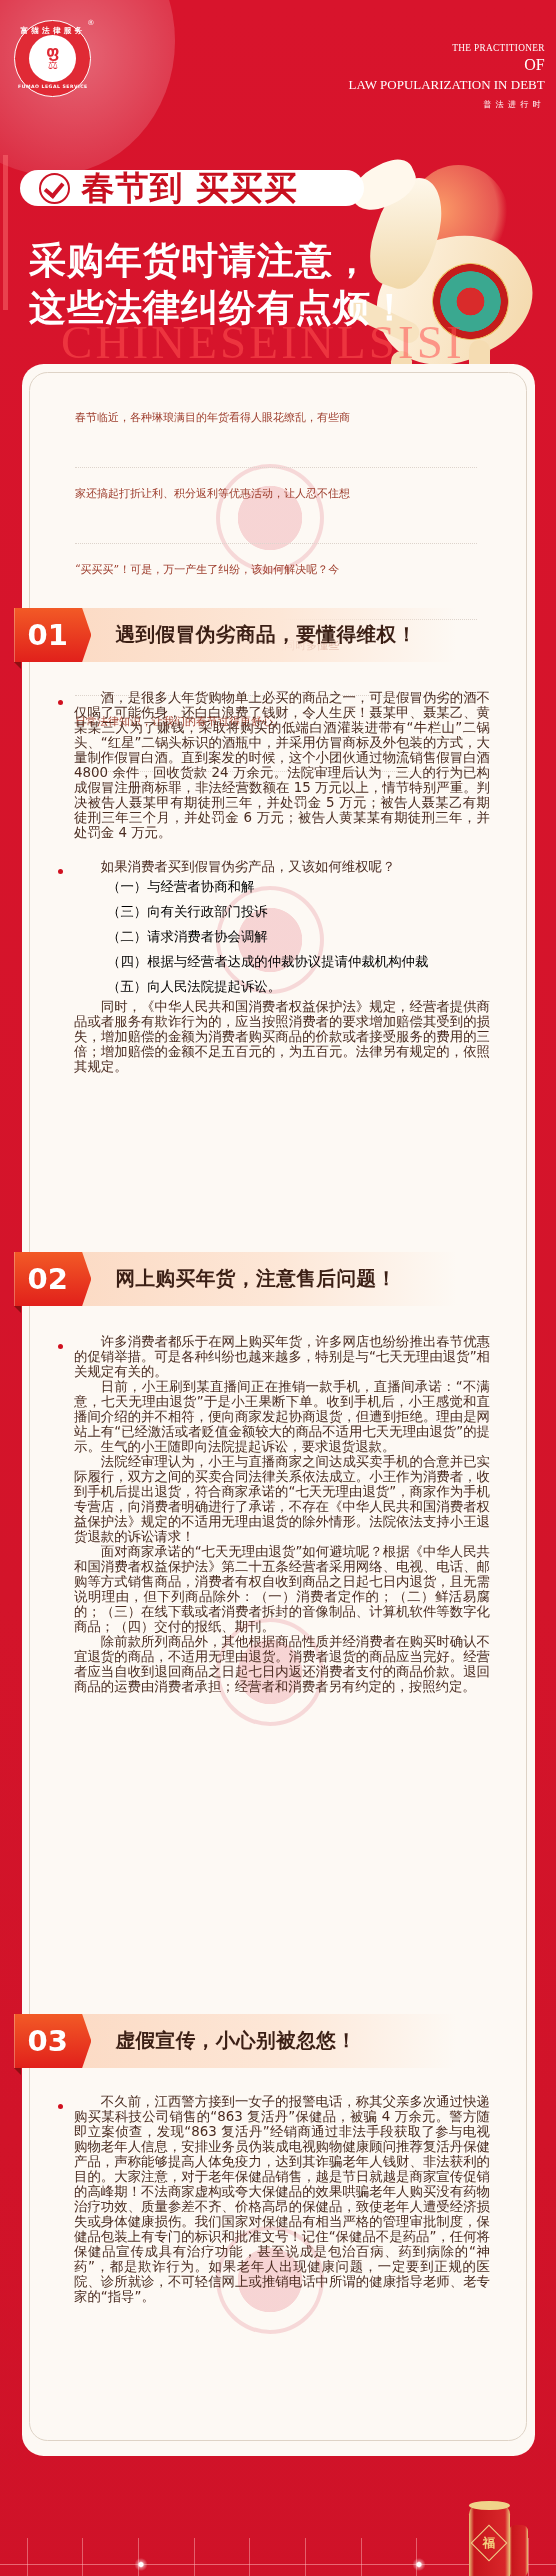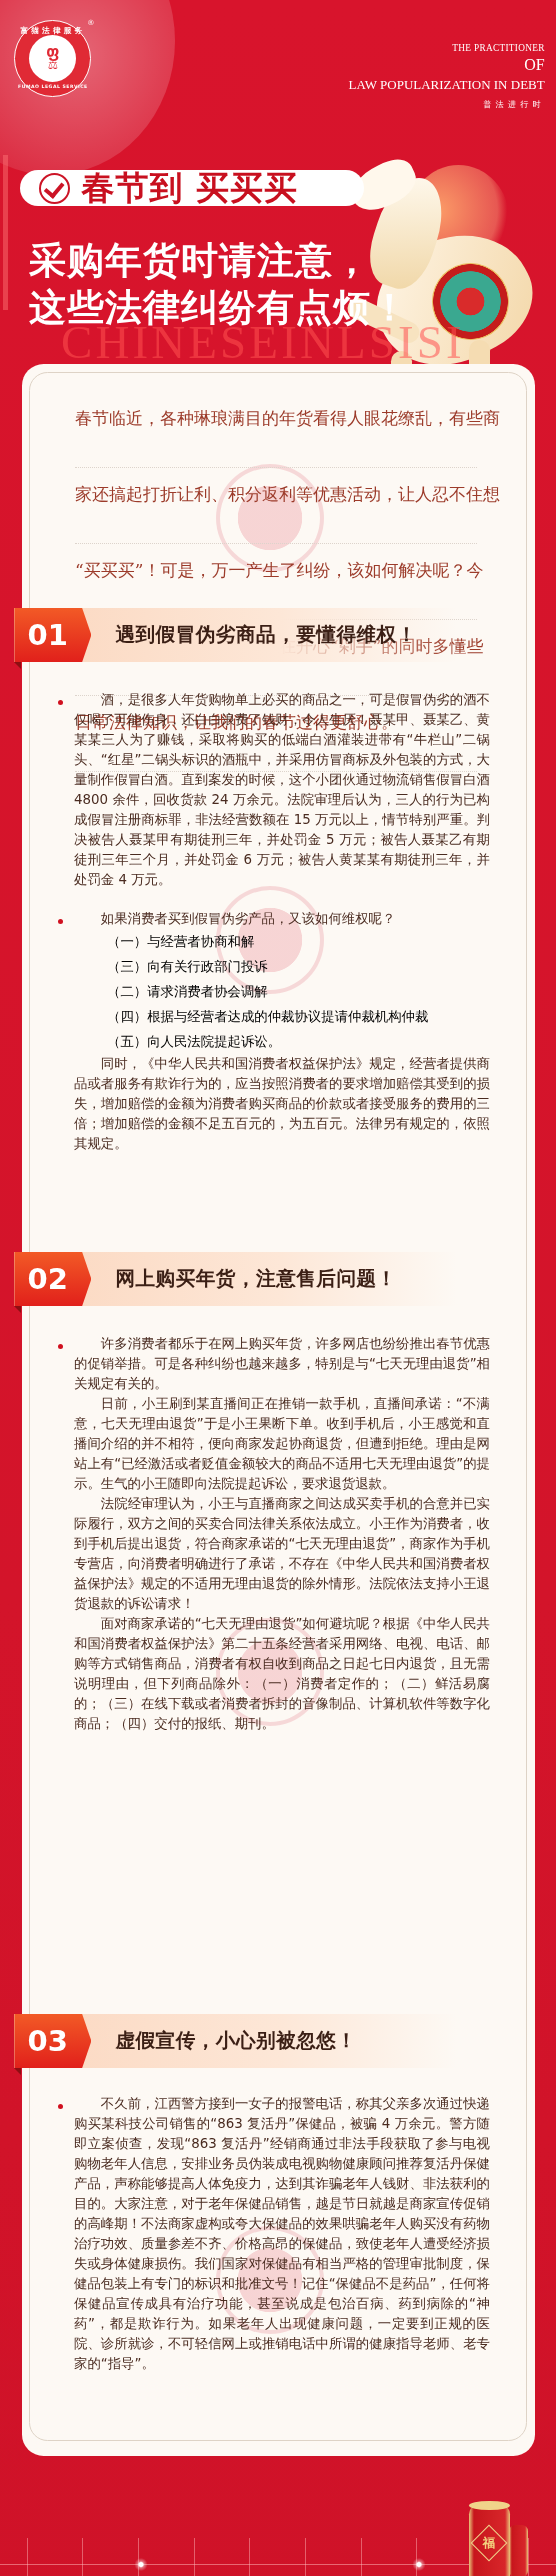--- a/index.html
+++ b/index.html
@@ -96,21 +96,21 @@
 
     .stamp {
       position: absolute; width: 108px; height: 108px; border-radius: 50%;
       border: 4.1px solid rgba(228,120,130,0.25);
       background: radial-gradient(circle, rgba(232,120,130,0.28) 0 45%, rgba(0,0,0,0) 46%);
       pointer-events: none;
     }
 
     .intro { position: absolute; left: 75px; top: 392px; width: 402px; }
     .intro-line {
-      color: #9c3b2a; font-size: 17px; height: 76px; line-height: 52px;
+      color: #9c3b2a; font-size: 11px; height: 76px; line-height: 52px;
       border-bottom: 1.5px dotted #ddd4cc; white-space: nowrap;
       font-family: "DejaVu Serif", "Liberation Serif", serif;
     }
 
     .section-head { position: absolute; left: 14.4px; width: 495px; height: 54px; }
     .section-bar {
       position: absolute; left: 0; top: 0; height: 54px; width: 443px;
       background: linear-gradient(90deg, #fbd7bf 0%, #fde7d7 60%, rgba(253,240,230,0) 100%);
     }
     .section-num {
@@ -121,21 +121,21 @@
       padding-right: 10.3px;
     }
     .section-num-fold { position: absolute; left: 0; top: 54px; width: 0; height: 0; border-top: 7.2px solid #8d0f12; border-left: 7.2px solid transparent; }
     .section-title {
       position: absolute; left: 101px; top: 0; line-height: 54px;
       color: #3b1f15; font-size: 19.6px; font-weight: bold; letter-spacing: 0.5px;
     }
 
     .body-block { position: absolute; left: 74px; width: 416px; }
     .para {
-      color: #4a2b20; font-size: 13.4px; line-height: 20px; text-align: justify;
+      color: #4a2b20; font-size: 13.4px; line-height: 15px; text-align: justify;
       text-indent: 2em; position: relative;
     }
     .para.bullet::before {
       content: ""; position: absolute; left: -16.5px; top: 10.3px; width: 5.2px; height: 5.2px;
       border-radius: 50%; background: #d0101f;
     }
     .para.bullet::after {
       content: ""; position: absolute; left: 0; top: 12.4px; width: 72px; height: 8.2px;
       background: linear-gradient(90deg, rgba(246,200,170,0.7), rgba(246,200,170,0));
       z-index: -1;
@@ -244,20 +244,21 @@
   <div class="section-bar"></div>
   <div class="section-num">02</div>
   <div class="section-num-fold"></div>
   <div class="section-title">网上购买年货，注意售后问题！</div>
 </div>
 <div class="body-block" style="top:1334px;">
   <p class="para bullet">许多消费者都乐于在网上购买年货，许多网店也纷纷推出春节优惠的促销举措。可是各种纠纷也越来越多，特别是与“七天无理由退货”相关规定有关的。</p>
   <p class="para">日前，小王刷到某直播间正在推销一款手机，直播间承诺：“不满意，七天无理由退货”于是小王果断下单。收到手机后，小王感觉和直播间介绍的并不相符，便向商家发起协商退货，但遭到拒绝。理由是网站上有“已经激活或者贬值金额较大的商品不适用七天无理由退货”的提示。生气的小王随即向法院提起诉讼，要求退货退款。</p>
   <p class="para">法院经审理认为，小王与直播商家之间达成买卖手机的合意并已实际履行，双方之间的买卖合同法律关系依法成立。小王作为消费者，收到手机后提出退货，符合商家承诺的“七天无理由退货”，商家作为手机专营店，向消费者明确进行了承诺，不存在《中华人民共和国消费者权益保护法》规定的不适用无理由退货的除外情形。法院依法支持小王退货退款的诉讼请求！</p>
   <p class="para">面对商家承诺的“七天无理由退货”如何避坑呢？根据《中华人民共和国消费者权益保护法》第二十五条经营者采用网络、电视、电话、邮购等方式销售商品，消费者有权自收到商品之日起七日内退货，且无需说明理由，但下列商品除外：（一）消费者定作的；（二）鲜活易腐的；（三）在线下载或者消费者拆封的音像制品、计算机软件等数字化商品；（四）交付的报纸、期刊。</p>
+  <p class="para">除前款所列商品外，其他根据商品性质并经消费者在购买时确认不宜退货的商品，不适用无理由退货。消费者退货的商品应当完好。经营者应当自收到退回商品之日起七日内返还消费者支付的商品价款。退回商品的运费由消费者承担；经营者和消费者另有约定的，按照约定。</p>
 </div>
 
 <div class="section-head" style="top:2014px;">
   <div class="section-bar"></div>
   <div class="section-num">03</div>
   <div class="section-num-fold"></div>
   <div class="section-title">虚假宣传，小心别被忽悠！</div>
 </div>
 <div class="body-block" style="top:2094px;">
   <p class="para bullet">不久前，江西警方接到一女子的报警电话，称其父亲多次通过快递购买某科技公司销售的“863 复活丹”保健品，被骗 4 万余元。警方随即立案侦查，发现“863 复活丹”经销商通过非法手段获取了参与电视购物老年人信息，安排业务员伪装成电视购物健康顾问推荐复活丹保健产品，声称能够提高人体免疫力，达到其诈骗老年人钱财、非法获利的目的。大家注意，对于老年保健品销售，越是节日就越是商家宣传促销的高峰期！不法商家虚构或夸大保健品的效果哄骗老年人购买没有药物治疗功效、质量参差不齐、价格高昂的保健品，致使老年人遭受经济损失或身体健康损伤。我们国家对保健品有相当严格的管理审批制度，保健品包装上有专门的标识和批准文号！记住“保健品不是药品”，任何将保健品宣传成具有治疗功能，甚至说成是包治百病、药到病除的“神药”，都是欺诈行为。如果老年人出现健康问题，一定要到正规的医院、诊所就诊，不可轻信网上或推销电话中所谓的健康指导老师、老专家的“指导”。</p>

